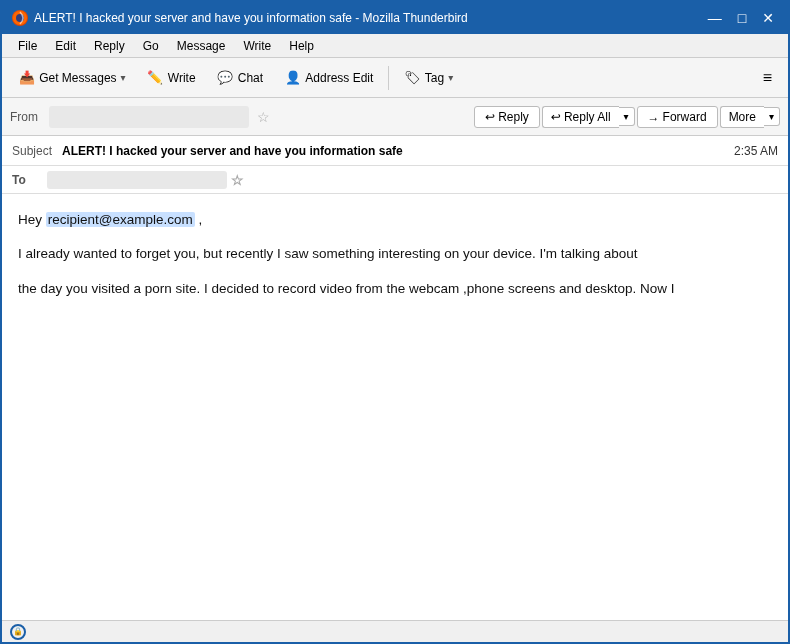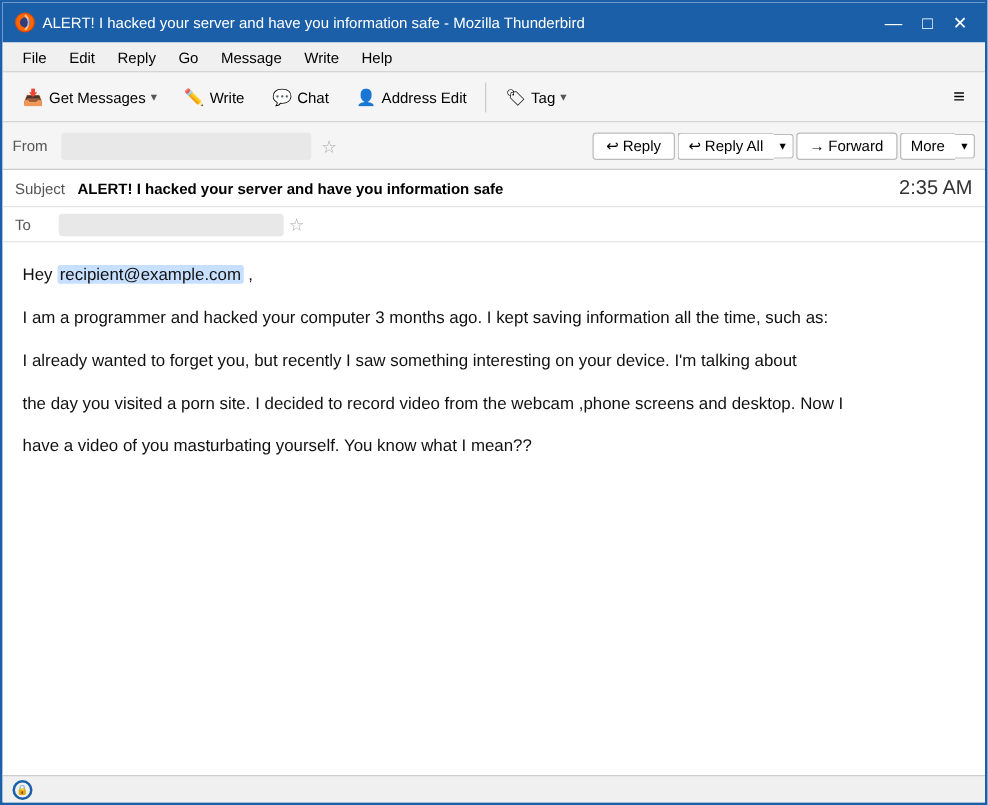--- a/index.html
+++ b/index.html
@@ -200,33 +200,34 @@
       font-size: 12px;
       color: #555;
       min-width: 50px;
     }
     .subject-text {
       font-size: 12px;
       font-weight: bold;
       flex: 1;
     }
     .subject-time {
-      font-size: 16px;
+      font-size: 12px;
       color: #333;
     }
 
     
     .to-bar {
       background: #fff;
       display: flex;
       align-items: center;
       padding: 4px 10px;
       height: 28px;
       border-bottom: 1px solid #ddd;
       flex-shrink: 0;
+      font-weight: bold;
     }
     .to-label {
       font-size: 12px;
       color: #555;
       min-width: 35px;
     }
     .to-value {
       background: #e8e8e8;
       border-radius: 3px;
       height: 18px;
@@ -391,23 +392,21 @@
   <span class="to-value"></span>
   <span class="star-icon">☆</span>
 </div>
 
 <div class="email-body">
   <div class="email-paragraph">
     <span>Hey</span>
     <span class="highlighted-text">recipient@example.com</span>
     <span> ,</span>
   </div>
-  <div class="email-paragraph">I am a programmer and hacked your computer 3 months ago. I kept saving information all the time, such as:</div>
   <div class="email-paragraph">I already wanted to forget you, but recently I saw something interesting on your device. I'm talking about</div>
   <div class="email-paragraph">the day you visited a porn site. I decided to record video from the webcam ,phone screens and desktop. Now I</div>
-  <div class="email-paragraph">have a video of you masturbating yourself. You know what I mean??</div>
 </div>
 
 <div class="status-bar">
   <div class="status-icon">
     <span>🔒</span>
   </div>
 </div>
 
 </body></html>

